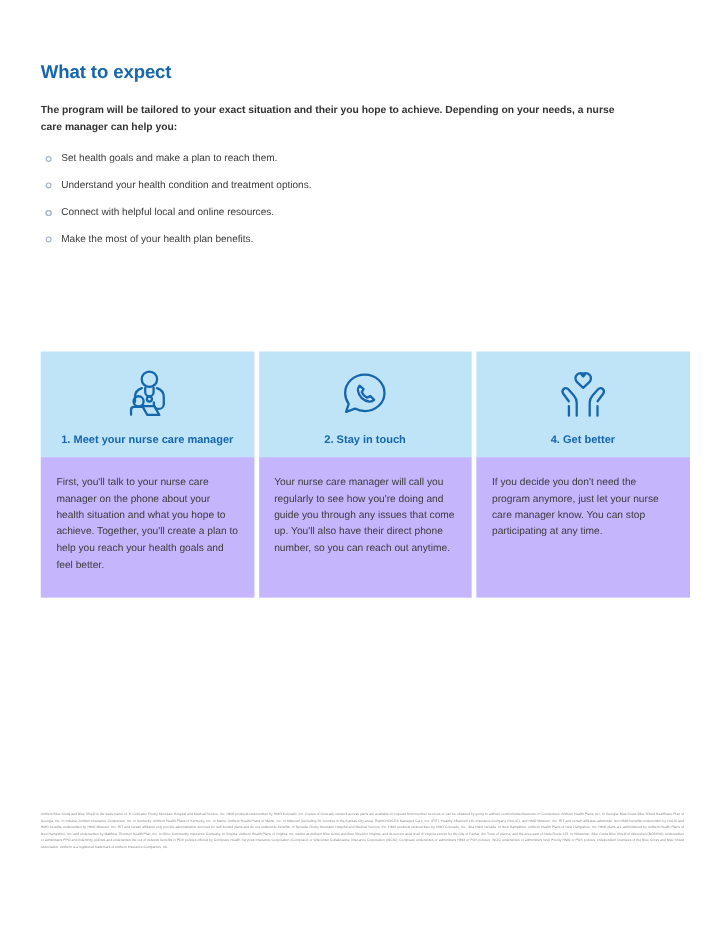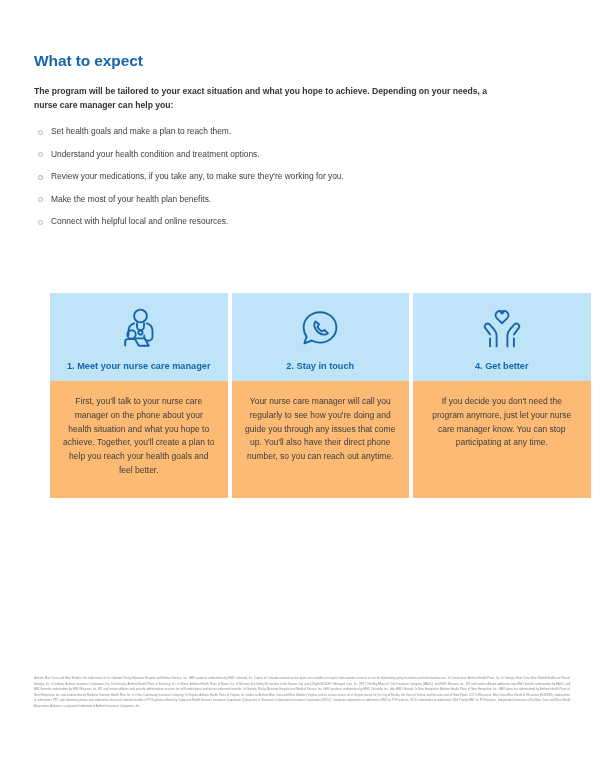--- a/index.html
+++ b/index.html
@@ -65,21 +65,21 @@
     height: 3.4px;
     border: 1px solid #a9b6c4;
     border-radius: 50%;
     background: #ffffff;
     display: block;
   }
 
   
   .cards {
     position: absolute;
-    left: 50px;
+    left: 34px;
     top: 293px;
     width: 541px;
     display: flex;
     gap: 4px;
   }
   .card {
     width: 177.5px;
     display: flex;
     flex-direction: column;
     background: #eaf5fc;
@@ -99,24 +99,23 @@
     display: block;
   }
   .card-title {
     font-size: 9.2px;
     font-weight: bold;
     color: #1666ac;
     margin-top: 9px;
     line-height: 1.2;
   }
   .card-body {
-    background: #fdba74;
+    background: #c4b5fd;
     flex: 1;
     padding: 14px 13px 20px 13px;
-    text-align: center;
     font-size: 8.5px;
     line-height: 1.62;
     color: #3c3c3c;
     box-sizing: border-box;
   }
   .card-body.short { }
 
   
   .footer {
     position: absolute;
@@ -133,45 +132,44 @@
     font-family: "Liberation Sans", sans-serif;
   }
 </style>
 </head>
 <body>
 
 <div class="page">
 
   <div class="content">
     <h1 class="page-title">What to expect</h1>
-    <p class="intro">The program will be tailored to your exact situation and what you hope to achieve. Depending on your needs, a nurse care manager can help you:</p>
+    <p class="intro">The program will be tailored to your exact situation and their you hope to achieve. Depending on your needs, a nurse care manager can help you:</p>
 
     <ul class="bullet-list">
       <li class="bullet-item">
         <span class="bullet-marker"></span>
         <span>Set health goals and make a plan to reach them.</span>
       </li>
       <li class="bullet-item">
         <span class="bullet-marker"></span>
         <span>Understand your health condition and treatment options.</span>
       </li>
       <li class="bullet-item">
         <span class="bullet-marker"></span>
       </li>
       <li class="bullet-item">
         <span class="bullet-marker"></span>
-        <span>Review your medications, if you take any, to make sure they're working for you.</span>
+      </li>
+      <li class="bullet-item">
+        <span class="bullet-marker"></span>
+        <span>Connect with helpful local and online resources.</span>
       </li>
       <li class="bullet-item">
         <span class="bullet-marker"></span>
         <span>Make the most of your health plan benefits.</span>
-      </li>
-      <li class="bullet-item">
-        <span class="bullet-marker"></span>
-        <span>Connect with helpful local and online resources.</span>
       </li>
     </ul>
   </div>
 
   <div class="cards">
 
     <div class="card">
       <div class="card-head">
         <div class="card-icon">
           <svg width="44" height="42" viewBox="0 0 44 42" fill="none" stroke="#1666ac" stroke-width="1.9" stroke-linecap="round" stroke-linejoin="round">

